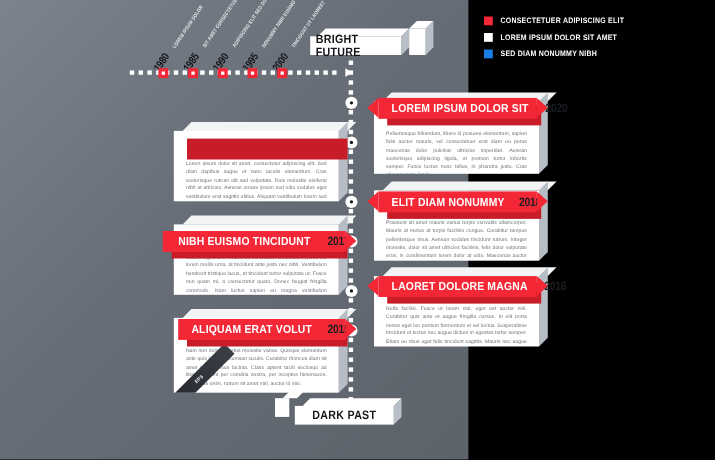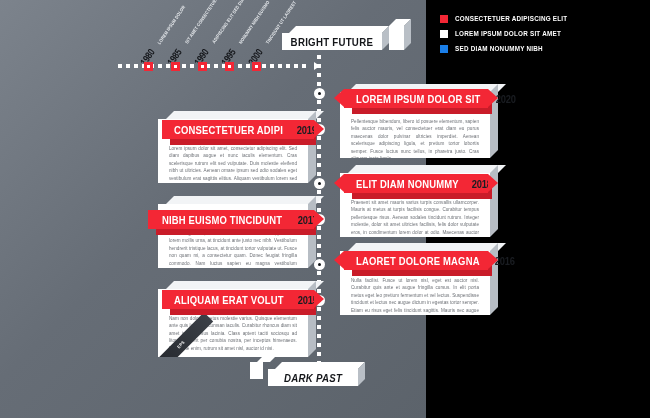--- a/index.html
+++ b/index.html
@@ -161,21 +161,21 @@
     background: #b9bfc6;
     transform: skewY(-45deg);
     transform-origin: top left;
   }
   .banner-label {
     font-size: 11px;
     letter-spacing: 0.3px;
     transform: scaleX(0.88);
   }
 
-  .banner-future { left: 282px; top: 26px; width: 100px; }
+  .banner-future { left: 282px; top: 26px; width: 83px; }
   .banner-future .front { height: 17px; }
   .banner-future .side { height: 17px; }
   .banner-future .cap {
     position: absolute; right: -22px; top: 0px;
     width: 15px; height: 24px;
     background: #ffffff;
   }
   .banner-future .cap-top {
     position: absolute; right: -22px; top: -7px;
     width: 15px; height: 7px;
@@ -184,21 +184,21 @@
     transform-origin: bottom left;
   }
   .banner-future .cap-side {
     position: absolute; right: -29px; top: 0px;
     width: 7px; height: 24px;
     background: #b9bfc6;
     transform: skewY(-45deg);
     transform-origin: top left;
   }
 
-  .banner-past { left: 268px; top: 362px; width: 90px; font-style: italic; }
+  .banner-past { left: 268px; top: 362px; width: 90px; }
   .banner-past .front { height: 17px; }
   .banner-past .side { height: 17px; }
   .banner-past .cap {
     position: absolute; left: -18px; top: 0px;
     width: 13px; height: 17px;
     background: #ffffff;
   }
   .banner-past .cap-top {
     position: absolute; left: -11px; top: -7px;
     width: 13px; height: 7px;
@@ -520,25 +520,20 @@
   </div>
 
   <div class="card card-left" style="left:158px; top:111px; width:150px;">
     <div class="card-top" style="width:150px"></div>
     <div class="card-body" style="width:150px; height:64px; padding:26px 11px 8px 11px;">
       <div class="card-text">Lorem ipsum dolor sit amet, consectetur adipiscing elit. Sed diam dapibus augue et nunc iaculis elementum. Cras scelerisque rutrum elit sed vulputate. Duis molestie eleifend nibh ut ultricies. Aenean ornare ipsum sed odio sodales eget vestibulum erat sagittis elitius. Aliquam vestibulum lorem sed nisl.</div>
     </div>
     <div class="card-side" style="height:64px"></div>
   </div>
   <div class="ribbon-shadow" style="left:170px; top:126px; width:146px;"></div>
-  <div class="ribbon" style="left:162px; top:120px; width:152px; padding-left:12px; padding-right:10px;">
-    <span class="rb-title">CONSECTETUER ADIPI</span>
-    <span class="rb-year">2019</span>
-    <span class="tip-right"></span>
-  </div>
 
   <div class="card card-right" style="left:340px; top:165px; width:150px;">
     <div class="card-top" style="width:150px"></div>
     <div class="card-body" style="width:150px; height:64px; padding:26px 11px 8px 11px;">
       <div class="card-text">Praesent sit amet mauris varius turpis convallis ullamcorper. Mauris at metus at turpis facilisis congue. Curabitur tempus pellentesque risus. Aenean sodales tincidunt rutrum. Integer molestie, dolor sit amet ultricies facilisis, felis dolor vulputate eros, in condimentum lorem dolor at odio. Maecenas auctor vulputate.</div>
     </div>
     <div class="card-side" style="height:64px"></div>
   </div>
   <div class="ribbon-shadow" style="left:352px; top:180px; width:140px;"></div>
   <div class="ribbon" style="left:344px; top:174px; width:144px; padding-left:12px; padding-right:10px;">

